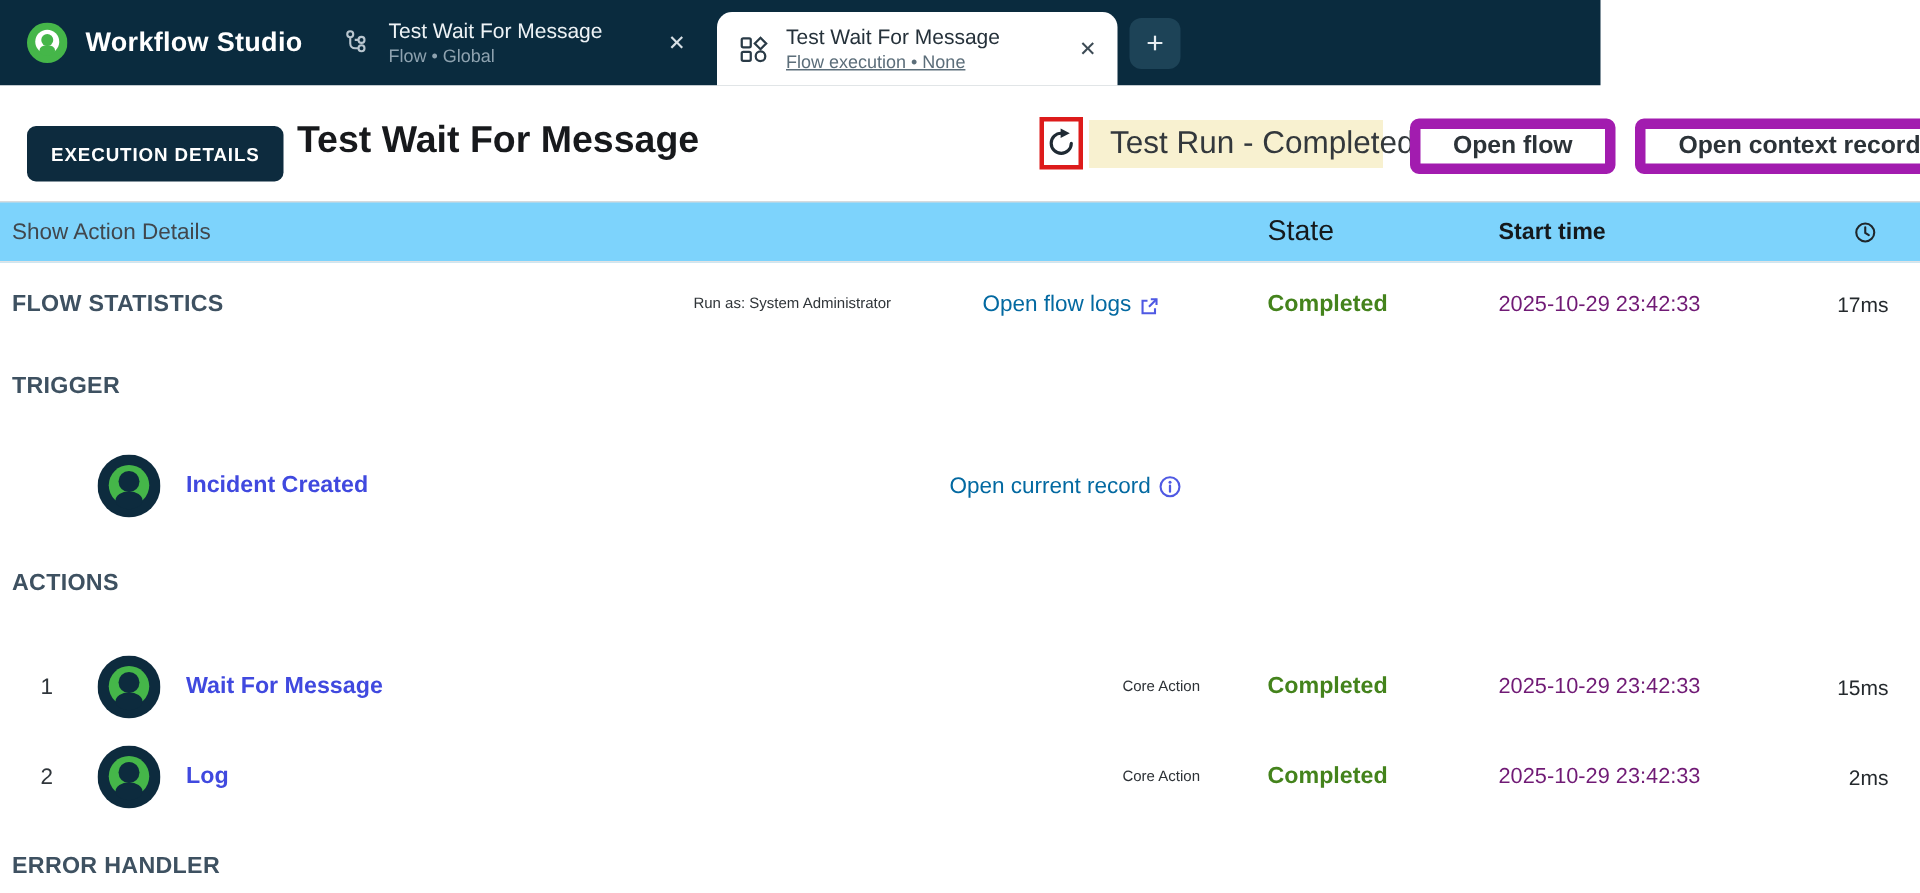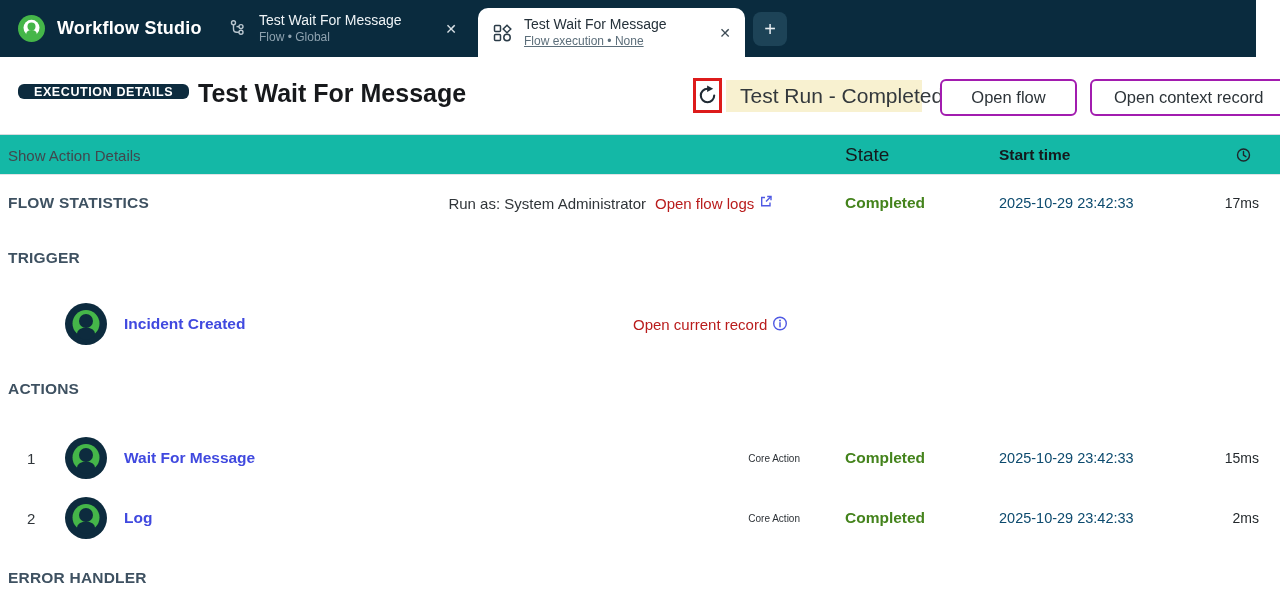--- a/index.html
+++ b/index.html
@@ -1,83 +1,83 @@
 <!DOCTYPE html>
 <html><head>
 <meta charset="utf-8">
 <style>
   html,body{margin:0;padding:0;background:#fff;}
   body{font-family:"Liberation Sans","DejaVu Sans",sans-serif;}
   .screen{position:relative;width:1280px;height:595px;overflow:hidden;background:#fff;}
 
   
-  .topbar{position:absolute;left:0;top:0;width:1256px;height:57px;background:#0a2b3e;}
+  .topbar{position:absolute;left:0;top:0;width:1067px;height:57px;background:#0a2b3e;}
   .logo-wrap{position:absolute;left:18px;top:15px;width:27px;height:27px;}
   .app-title{position:absolute;left:57px;top:0;height:57px;display:flex;align-items:center;
              color:#fff;font-size:18px;font-weight:700;letter-spacing:.2px;}
   .tab{position:absolute;top:0;height:57px;display:flex;align-items:center;}
   .tab-inactive{left:215px;width:256px;}
   .tab-active{left:478px;top:8px;height:49px;width:267px;background:#fff;border-radius:10px 10px 0 0;}
   .tab-icon{margin-left:14px;flex:0 0 auto;}
   .tab-texts{margin-left:12px;display:flex;flex-direction:column;line-height:1.25;min-width:0;}
   .tab-title{font-size:14px;color:#eef3f6;white-space:nowrap;}
   .tab-sub{font-size:12px;color:#8ea2af;white-space:nowrap;}
   .tab-active .tab-title{color:#25313a;}
   .tab-active .tab-sub{color:#5c6e7a;text-decoration:underline;}
   .tab-close{margin-left:auto;margin-right:14px;font-size:14px;color:#d9e1e6;cursor:pointer;}
   .tab-active .tab-close{color:#3d4b55;}
   .new-tab{position:absolute;left:753px;top:12px;width:34px;height:34px;border-radius:8px;
            background:#1d4357;color:#e8eef2;font-size:20px;display:flex;align-items:center;justify-content:center;}
   .corner-circle{position:absolute;left:1262px;top:13px;width:32px;height:32px;border-radius:50%;background:#fff;}
 
   
   .exec-header{position:absolute;left:0;top:57px;width:1280px;height:77px;background:#fff;}
-  .exec-badge{position:absolute;left:18px;top:27px;height:15px;padding:0 16px;background:#0d2b3e;
+  .exec-badge{position:absolute;left:18px;top:27px;height:37px;padding:0 16px;background:#0d2b3e;
               border-radius:6px;color:#fff;font-size:12.5px;font-weight:700;letter-spacing:.6px;
               display:flex;align-items:center;}
   .exec-title{position:absolute;left:198px;top:22px;font-size:25px;font-weight:700;color:#17191c;white-space:nowrap;}
   .refresh-box{position:absolute;left:693px;top:21px;width:29px;height:35px;border:3px solid #dd1b1b;
                box-sizing:border-box;display:flex;align-items:center;justify-content:center;background:#fff;}
   .status-badge{position:absolute;left:726px;top:23px;width:196px;height:32px;background:#f8f1d0;
                 display:flex;align-items:center;}
   .status-label{margin-left:14px;font-size:21px;color:#33383c;white-space:nowrap;}
   .status-dot{margin-left:auto;margin-right:13px;width:10px;height:10px;border-radius:50%;background:#4d9a25;}
-  .btn{position:absolute;top:22px;height:37px;background:#fff;border:2px solid #a21caf;border-radius:6px;
+  .btn{position:absolute;top:22px;height:37px;background:#fff;border:7px solid #a21caf;border-radius:6px;
        box-sizing:border-box;display:flex;align-items:center;justify-content:center;
-       font-size:16.5px;font-weight:400;color:#2c3338;white-space:nowrap;}
+       font-size:16.5px;font-weight:700;color:#2c3338;white-space:nowrap;}
   .btn-open-flow{left:940px;width:137px;}
   .btn-open-context{left:1090px;width:245px;justify-content:flex-start;padding-left:22px;}
 
   
-  .subheader{position:absolute;left:0;top:134px;width:1280px;height:41px;background:#14b8a6;
+  .subheader{position:absolute;left:0;top:134px;width:1280px;height:41px;background:#7dd3fc;
              border-top:1px solid #d7dbde;border-bottom:1px solid #e1e4e6;box-sizing:border-box;}
   .cell{position:absolute;top:50%;transform:translateY(-50%);white-space:nowrap;}
   .show-details{left:8px;font-size:15px;color:#41474d;}
   .col-state-h{left:845px;font-size:19px;font-weight:400;color:#15191c;}
   .col-start-h{left:999px;font-size:15.5px;font-weight:700;color:#15191c;}
   .col-clock-h{left:1236px;display:flex;align-items:center;}
 
   
   .row{position:absolute;left:0;width:1280px;}
   .section-label{position:absolute;left:8px;top:50%;transform:translateY(-50%);
                  font-size:15.5px;font-weight:700;color:#3e5161;letter-spacing:.2px;white-space:nowrap;}
   .r-flowstats{top:175px;height:55px;}
   .r-trigger-label{top:244px;height:28px;}
   .r-trigger{top:296px;height:56px;padding-left:44px;}
   .r-actions-label{top:375px;height:28px;}
   .r-action1{top:430px;height:56px;}
   .r-action2{top:490px;height:56px;}
   .r-error-label{top:564px;height:28px;}
 
-  .runas{right:634px;font-size:15px;color:#303539;margin-left:16px;}
-  .link{color:#b91c1c;font-size:15px;display:flex;align-items:flex-start;gap:5px;cursor:pointer;}
+  .runas{right:686px;font-size:10px;color:#303539;margin-left:16px;}
+  .link{color:#0369a1;font-size:15px;display:flex;align-items:flex-end;gap:5px;cursor:pointer;}
   .link-logs{left:655px;}
   .link-record{left:633px;}
   .state-val{left:845px;font-size:15.5px;font-weight:700;color:#44831c;}
-  .time-val{left:999px;font-size:14.5px;color:#0c4a6e;}
+  .time-val{left:999px;font-size:14.5px;color:#701a75;}
   .dur-val{right:21px;font-size:14px;color:#24292d;}
   .row-num{left:27px;font-size:15px;color:#30363b;}
   .node-icon{left:65px;width:42px;height:42px;}
   .node-name{left:124px;font-size:15.5px;font-weight:700;color:#4049df;cursor:pointer;}
   .type-val{right:480px;font-size:10px;color:#2c3136;}
 
   svg{display:block;}
 </style>
 </head>
 <body>

